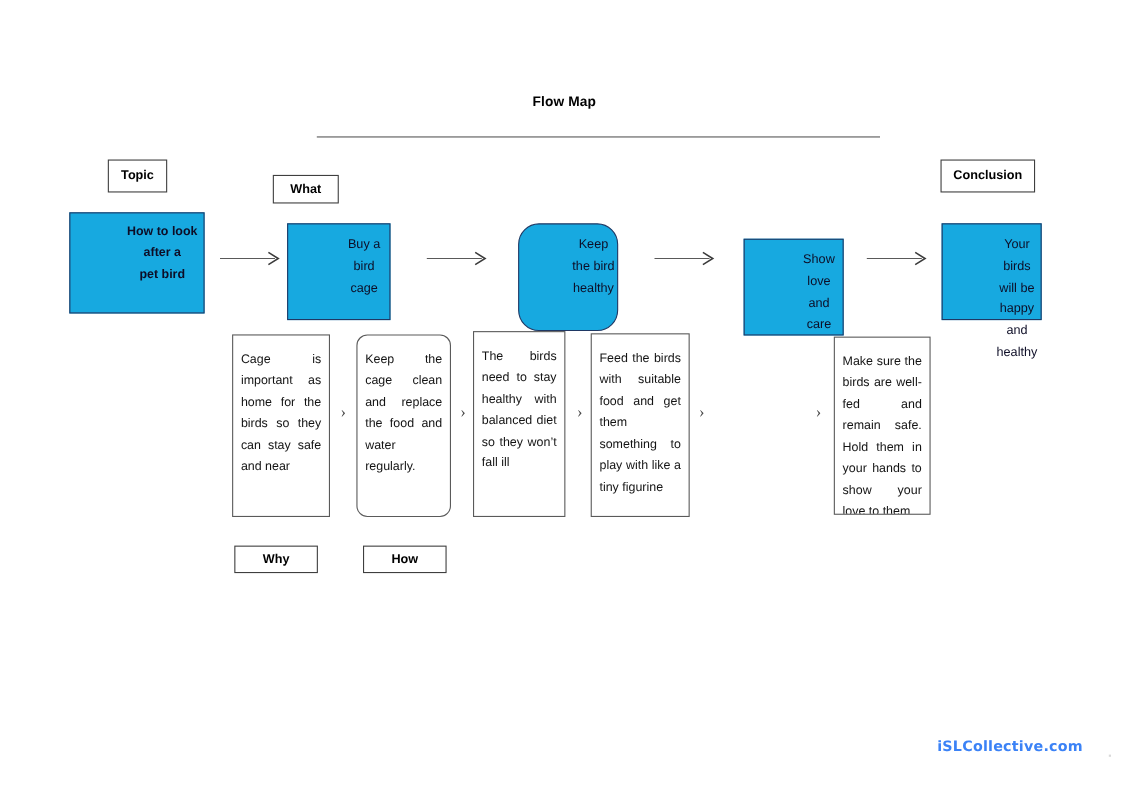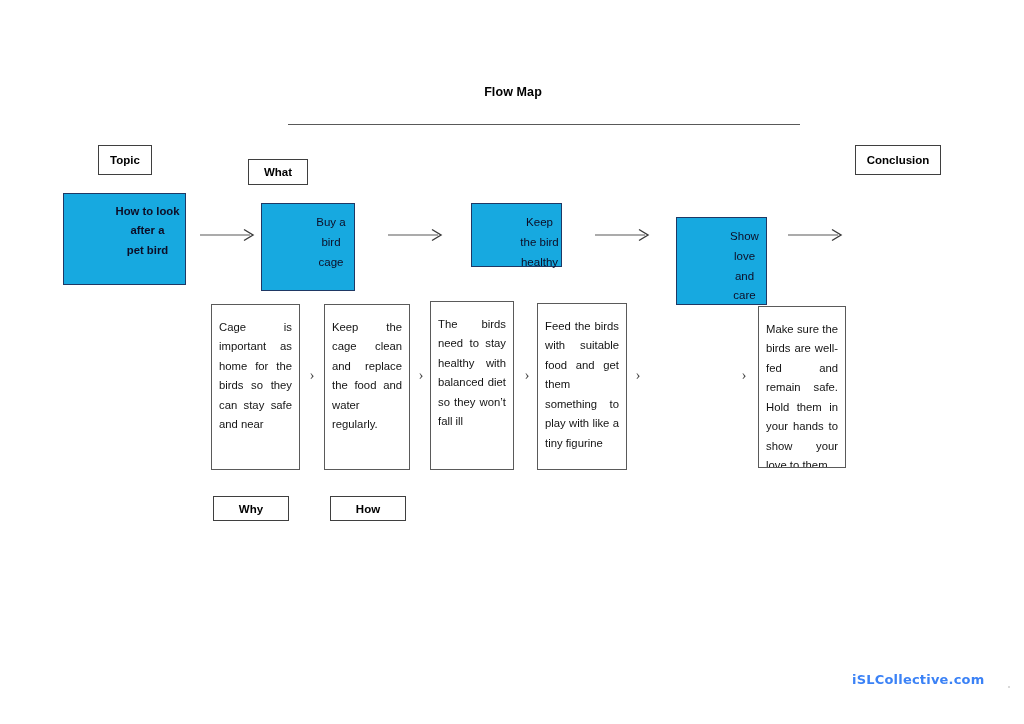--- a/index.html
+++ b/index.html
@@ -155,30 +155,35 @@
   <div class="blue-box topic-box" style="left:63px; top:193px; width:123px; height:92px;">
     <span>How to look after a
 pet bird</span>
   </div>
 
   <div class="blue-box" style="left:261px; top:203px; width:94px; height:88px;justify-content:center;">
     <span>Buy a bird
 cage</span>
   </div>
 
-  <div class="blue-box" style="left:471px; top:203px; width:91px; height:64px;">
+  <div class="blue-box" style="left:471px; top:203px; width:91px; height:98px;border-radius:19px;">
     <span>Keep the bird
 healthy</span>
   </div>
 
   <div class="blue-box" style="left:676px; top:217px; width:91px; height:88px;">
     <span>Show love
 and care</span>
   </div>
 
+  <div class="blue-box" style="left:856px; top:203px; width:91px; height:88px;">
+    <span>Your birds
+will be happy
+and healthy</span>
+  </div>
 
   <div class="flow-arrow" style="left:200px; top:228px;">
     <svg width="58" height="14" viewBox="0 0 58 14">
       <line x1="0" y1="7" x2="50" y2="7" stroke="#595959" stroke-width="1.1"></line>
       <polyline points="44,1.5 53,7 44,12.5" fill="none" stroke="#3b3b3b" stroke-width="1.4"></polyline>
     </svg>
   </div>
   <div class="flow-arrow" style="left:388px; top:228px;">
     <svg width="58" height="14" viewBox="0 0 58 14">
       <line x1="0" y1="7" x2="50" y2="7" stroke="#595959" stroke-width="1.1"></line>
@@ -195,21 +200,21 @@
     <svg width="58" height="14" viewBox="0 0 58 14">
       <line x1="0" y1="7" x2="50" y2="7" stroke="#595959" stroke-width="1.1"></line>
       <polyline points="44,1.5 53,7 44,12.5" fill="none" stroke="#3b3b3b" stroke-width="1.4"></polyline>
     </svg>
   </div>
 
   <div class="detail-box" style="left:211px; top:304px; width:89px; height:166px;">
     <span>Cage is important as home for the birds so they can stay safe and near</span>
   </div>
 
-  <div class="detail-box" style="left:324px; top:304px; width:86px; height:166px;">
+  <div class="detail-box" style="left:324px; top:304px; width:86px; height:166px;border-radius:10px;">
     <span>Keep the cage clean and replace the food and water regularly.</span>
   </div>
 
   <div class="detail-box" style="left:430px; top:301px; width:84px; height:169px;">
     <span>The birds need to stay healthy with balanced diet so they won’t fall ill</span>
   </div>
 
   <div class="detail-box" style="left:537px; top:303px; width:90px; height:167px;">
     <span>Feed the birds with suitable food and get them something to play with like a tiny figurine</span>
   </div>

